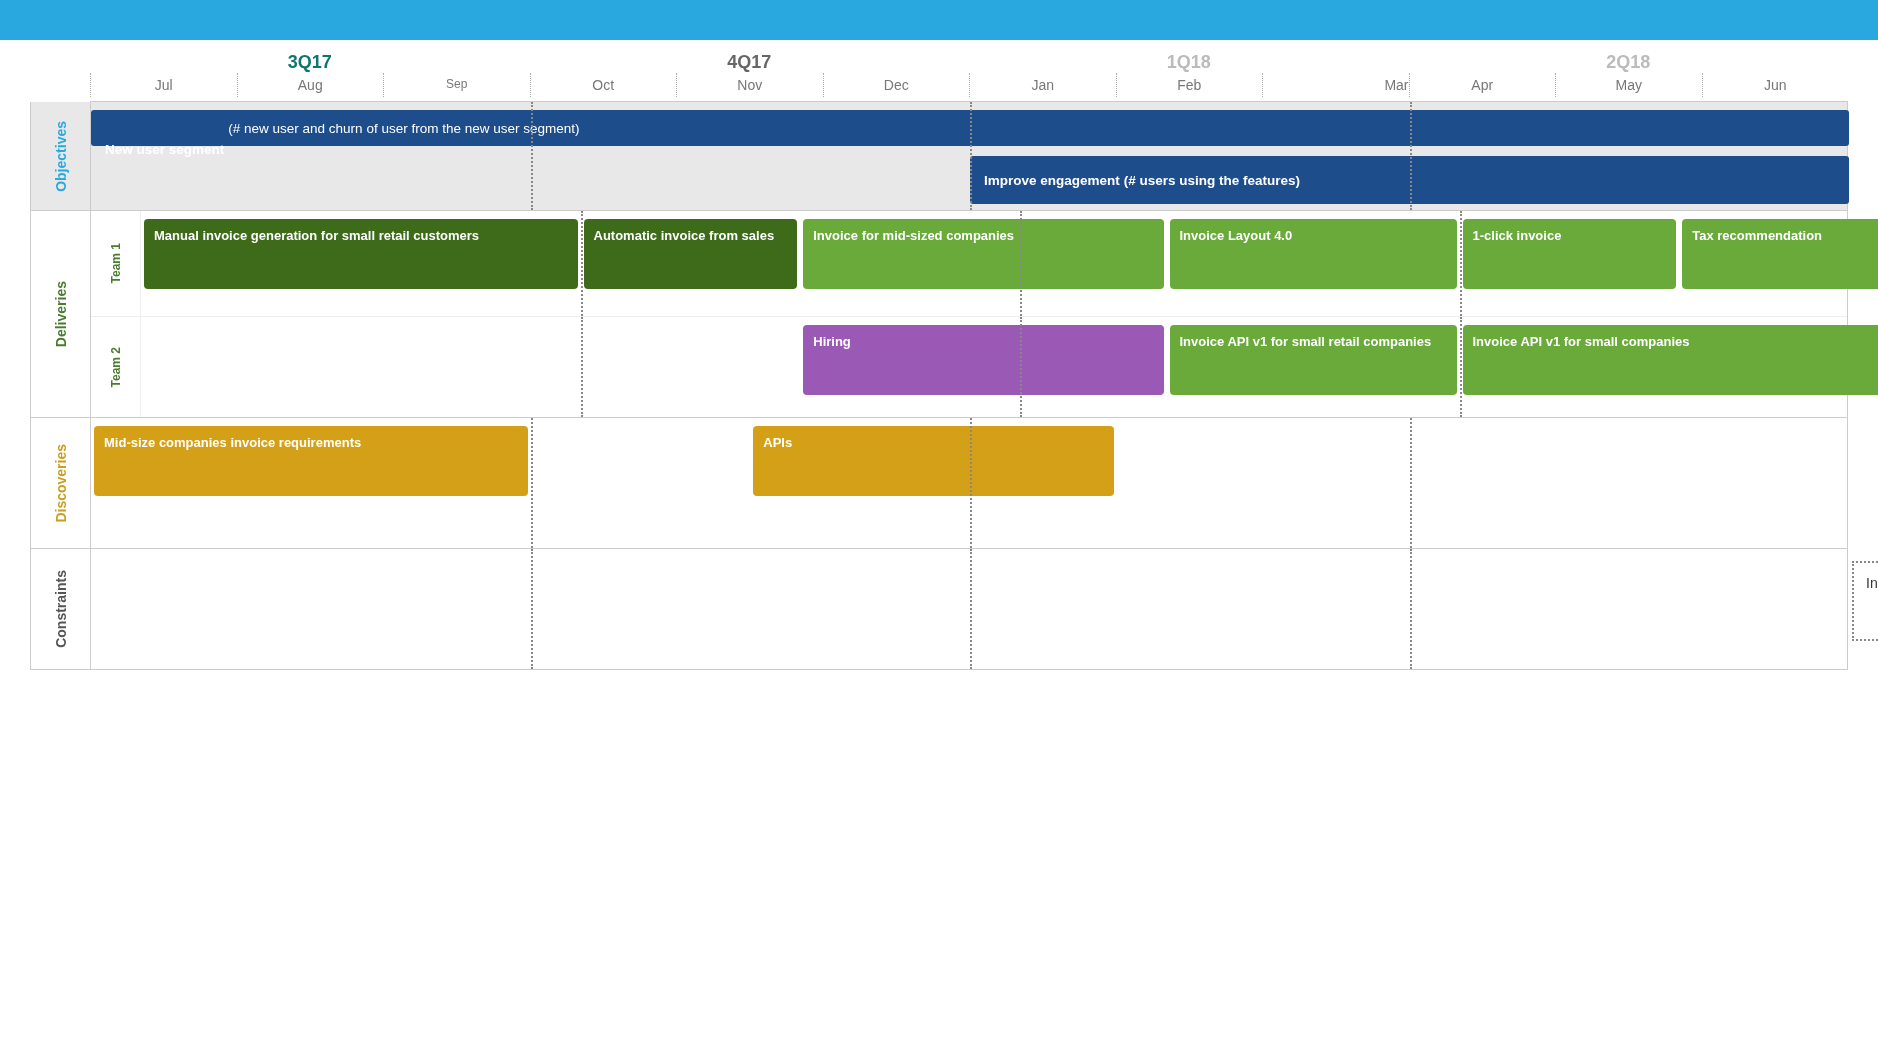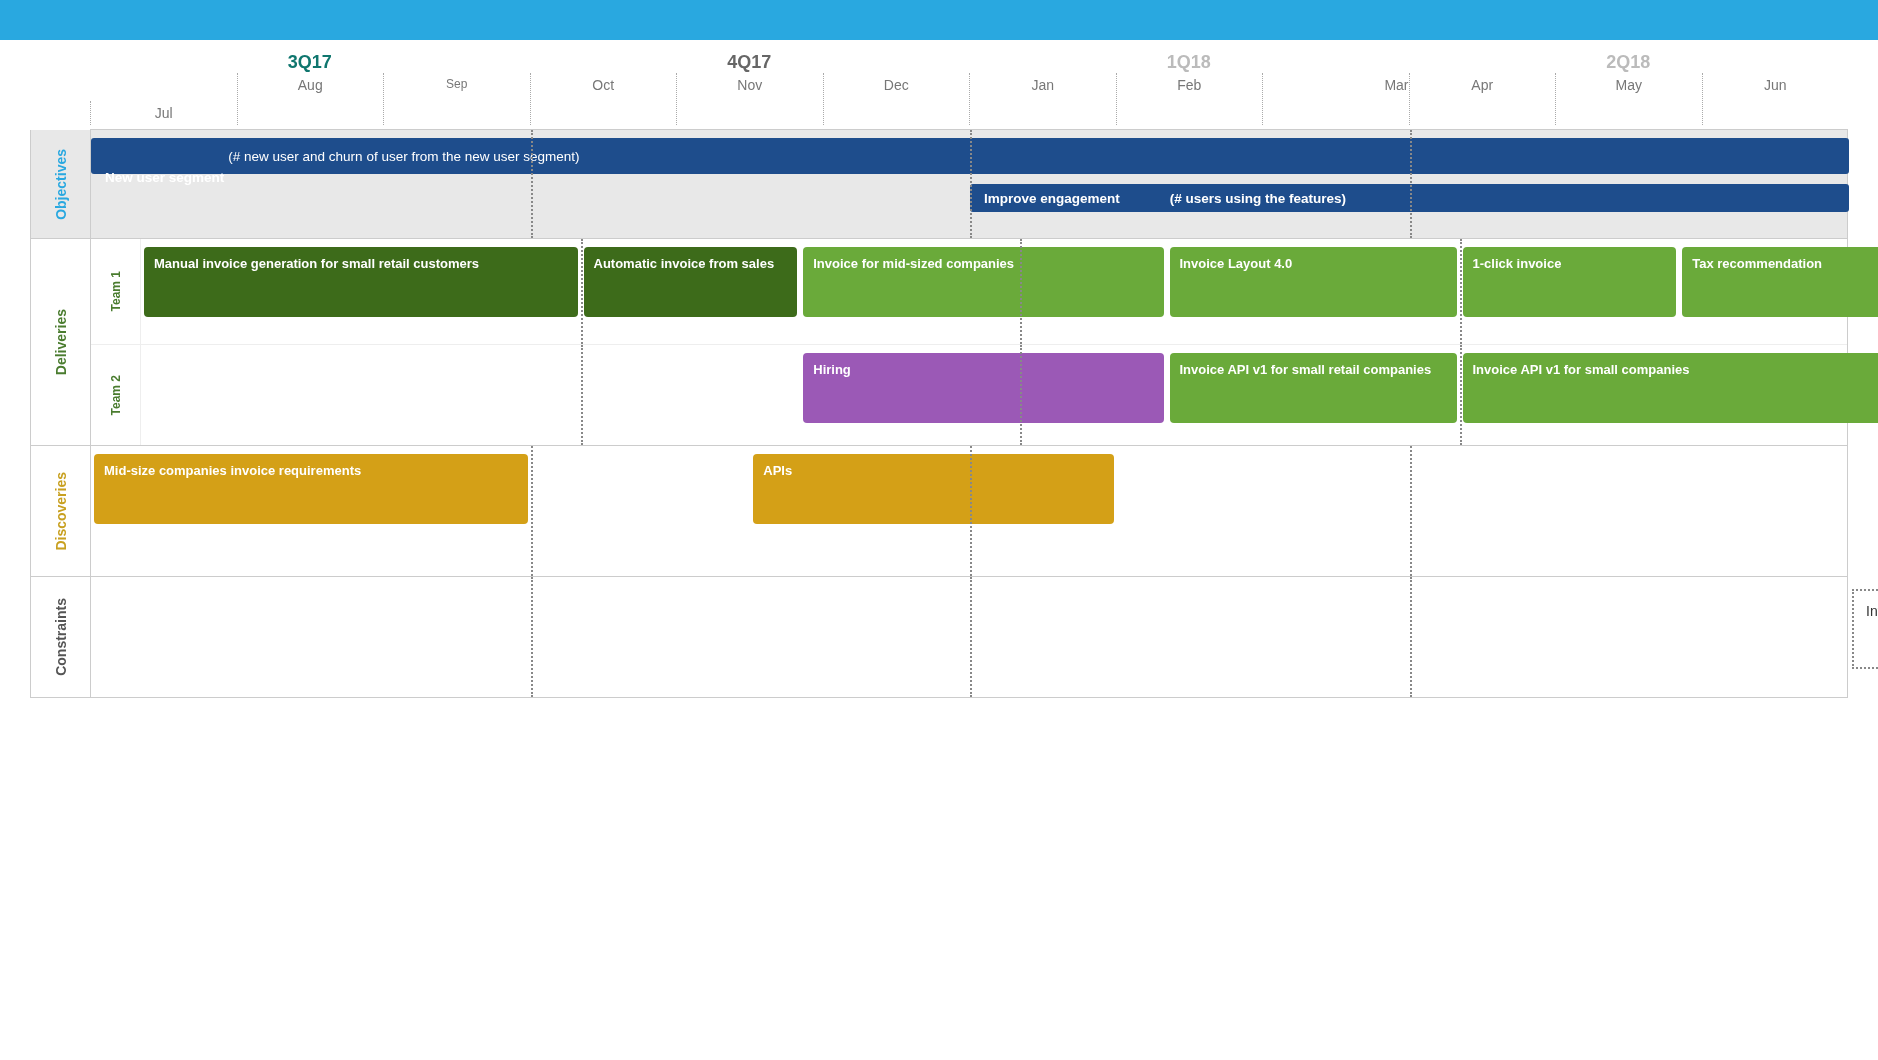--- a/index.html
+++ b/index.html
@@ -34,21 +34,21 @@
 </div>
 
 <div id="roadmap-body" style="padding: 0 30px; position: relative; overflow: hidden;">
   <div style="display:flex; margin-left:60px; padding-top:12px;">
       <div style="width:439.5px; text-align:center; font-size:18px; font-weight:700; color:#0f766e;">3Q17</div>
       <div style="width:439.5px; text-align:center; font-size:18px; font-weight:700; color:#666;">4Q17</div>
       <div style="width:439.5px; text-align:center; font-size:18px; font-weight:700; color:#bbb;">1Q18</div>
       <div style="width:439.5px; text-align:center; font-size:18px; font-weight:700; color:#bbb;">2Q18</div>
     </div>
   <div style="display:flex; margin-left:60px; border-bottom:1px solid #ccc; padding-bottom:4px;">
-      <div style="width:146.5px; text-align:center; font-size:14px; color:#777; border-left:1px dotted #aaa; padding:4px 0;margin-top:28px;">Jul</div>
+      <div style="width:146.5px; text-align:center; font-size:14px; color:#777; border-left:1px dotted #aaa; padding:4px 0;">Jul</div>
       <div style="width:146.5px; text-align:center; font-size:14px; color:#777; border-left:1px dotted #aaa; padding:4px 0;">Aug</div>
       <div style="width:146.5px; text-align:center; font-size:12px; color:#777; border-left:1px dotted #aaa; padding:4px 0;">Sep</div>
       <div style="width:146.5px; text-align:center; font-size:14px; color:#777; border-left:1px dotted #aaa; padding:4px 0;">Oct</div>
       <div style="width:146.5px; text-align:center; font-size:14px; color:#777; border-left:1px dotted #aaa; padding:4px 0;">Nov</div>
       <div style="width:146.5px; text-align:center; font-size:14px; color:#777; border-left:1px dotted #aaa; padding:4px 0;">Dec</div>
       <div style="width:146.5px; text-align:center; font-size:14px; color:#777; border-left:1px dotted #aaa; padding:4px 0;">Jan</div>
       <div style="width:146.5px; text-align:center; font-size:14px; color:#777; border-left:1px dotted #aaa; padding:4px 0;">Feb</div>
       <div style="width:146.5px; text-align:right; font-size:14px; color:#777; border-left:1px dotted #aaa; padding:4px 0;">Mar</div>
       <div style="width:146.5px; text-align:center; font-size:14px; color:#777; border-left:1px dotted #aaa; padding:4px 0;">Apr</div>
       <div style="width:146.5px; text-align:center; font-size:14px; color:#777; border-left:1px dotted #aaa; padding:4px 0;">May</div>
@@ -73,26 +73,26 @@
       display:flex; align-items:center;
       padding:0 14px;
       font-size:13.5px; color:#fff;
     ">
       <span style="font-weight:700; margin-right:4px;margin-top:42px;">New user segment</span>
       <span style="font-weight:400;"> (# new user and churn of user from the new user segment)</span>
     </div>
           <div style="
       position:absolute;
       left:879px; width:879px;
-      height:28px; top:54px;
+      height:48px; top:54px;
       background:#1e4d8c;
       border-radius:3px;
       display:flex; align-items:center;
       padding:0 14px;
-      font-size:13.5px; color:#fff;gap:46px;
+      font-size:13.5px; color:#fff;
     ">
       <span style="font-weight:700; margin-right:4px;">Improve engagement</span>
       <span style="font-weight:700;"> (# users using the features)</span>
     </div>
       </div>
     </div>
 
     <div style="display:flex; border-bottom:1px solid #ccc;">
 
       <div style="width:60px; flex-shrink:0; display:flex; align-items:center; justify-content:center; border-right:1px solid #ccc;">

